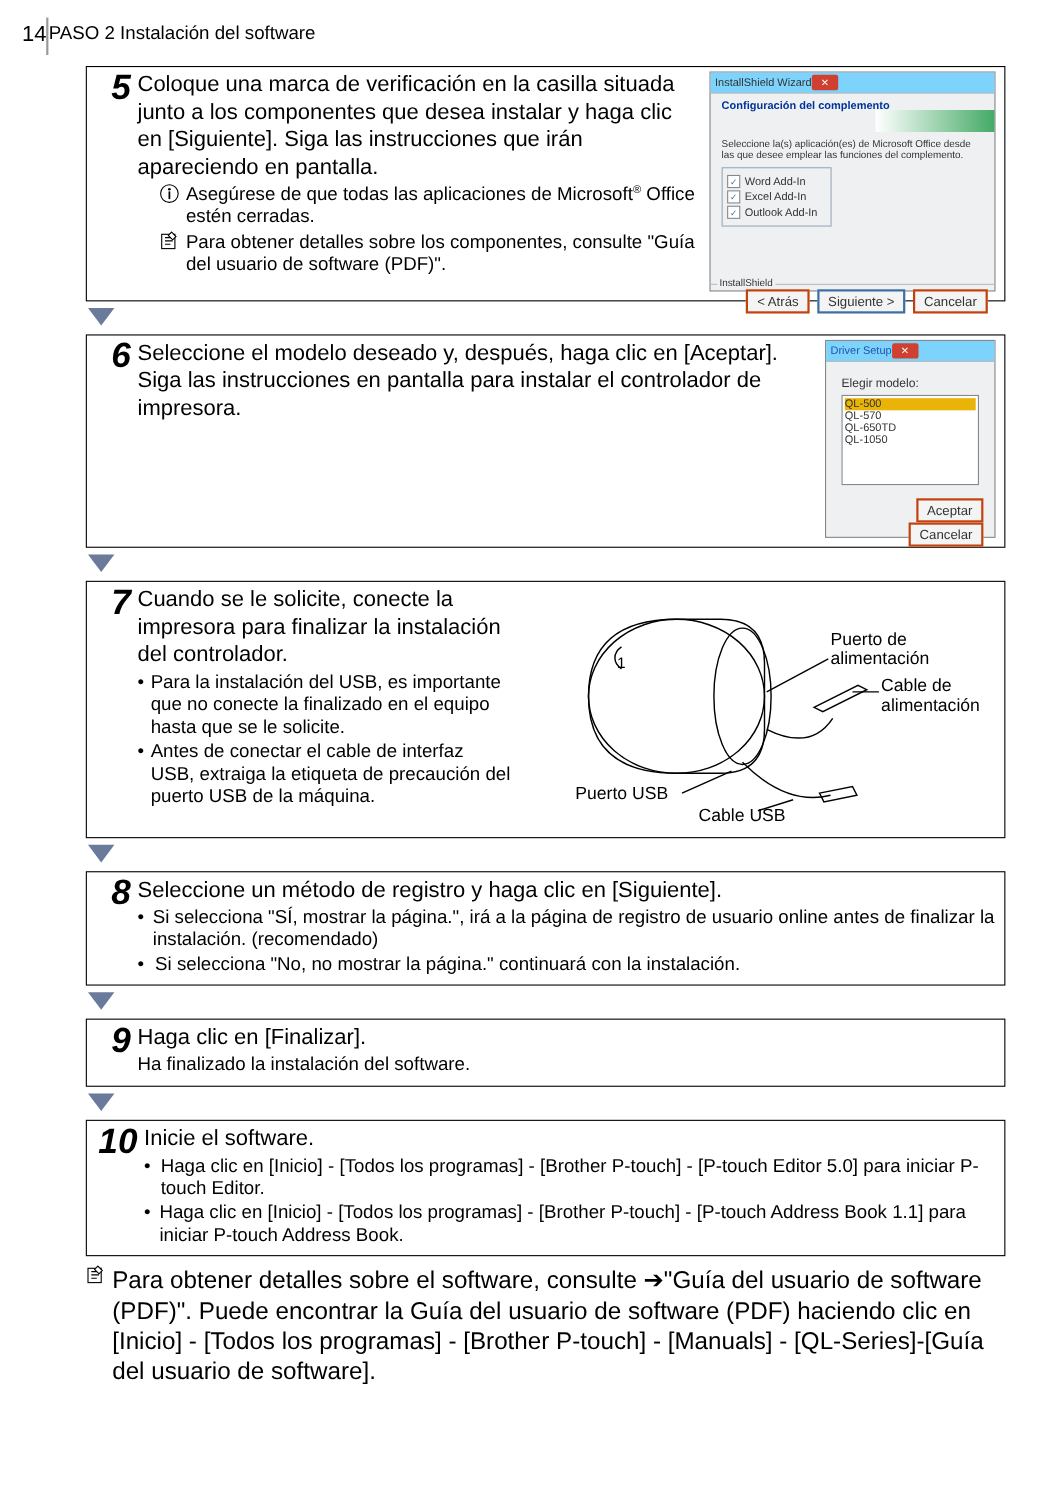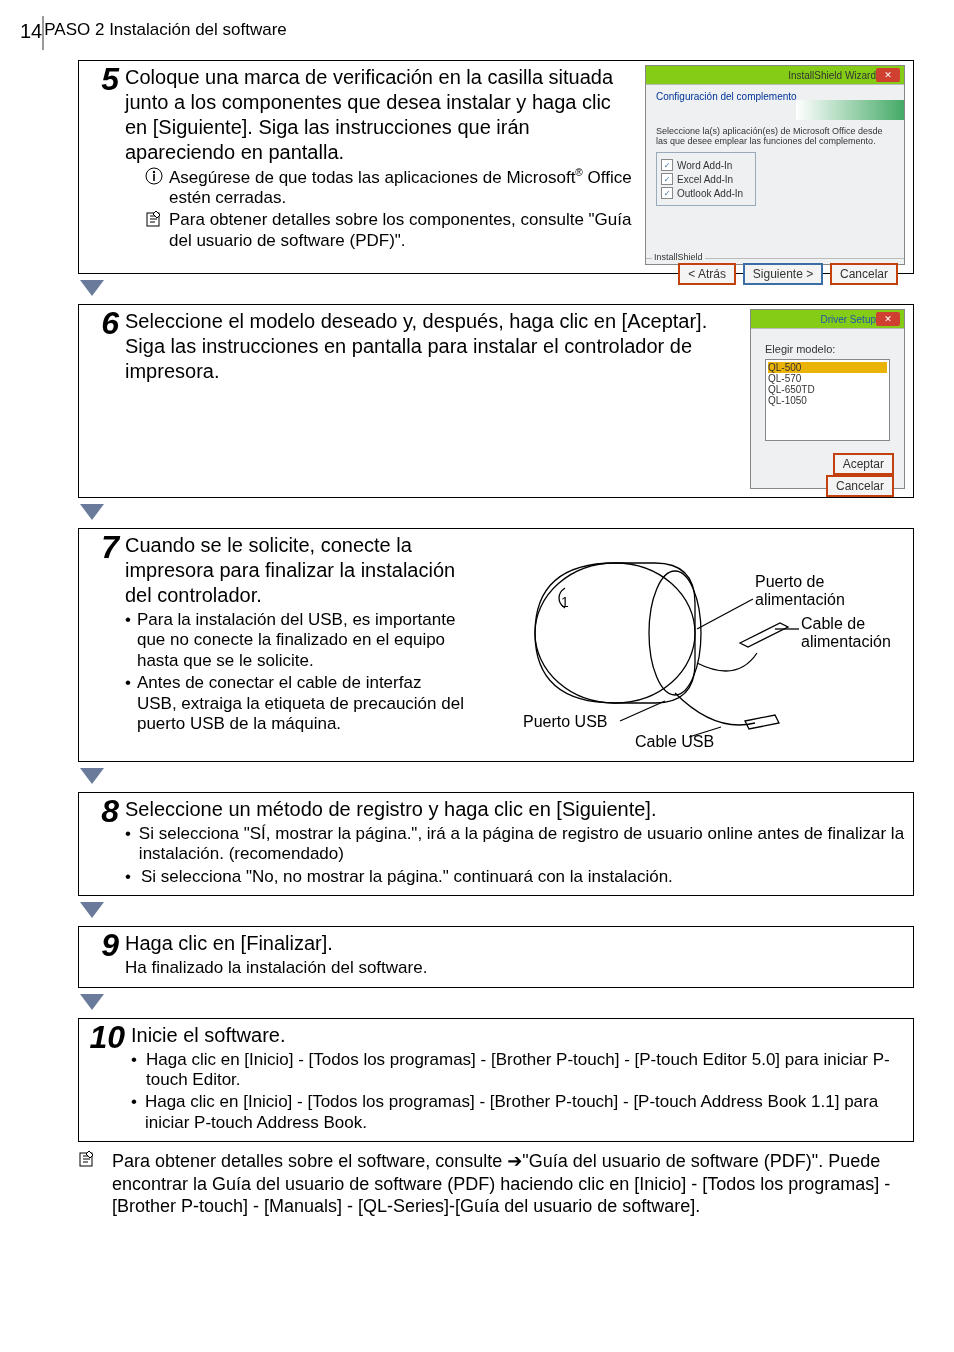--- a/index.html
+++ b/index.html
@@ -21,33 +21,33 @@
   .bul .dot{width:10px}
   .noteicon{display:inline-block;width:18px;text-align:center;vertical-align:top}
   .noteicon svg{vertical-align:top}
   .noterow{display:flex;gap:6px;margin-top:2px}
   .noterow.ind{margin-left:20px}
   .noterow .t{flex:1;font-size:17px;line-height:1.2}
   .arrow{margin-left:58px;margin-top:4px}
   .arrow svg{display:block}
   
   .shot{border:1px solid #888;background:#eef0f2;font-size:10px;color:#333;box-sizing:border-box}
-  .shot .titlebar{display:flex;justify-content:flex-end;align-items:center;background:#84cc16;border-bottom:1px solid #bbb;padding:2px 4px;font-size:10px}
+  .shot .titlebar{display:flex;justify-content:flex-start;align-items:center;background:#7dd3fc;border-bottom:1px solid #bbb;padding:2px 4px;font-size:10px}
   .shot .closebtn{width:24px;height:14px;background:#d04030;color:#fff;display:flex;align-items:center;justify-content:center;border-radius:2px;font-size:9px}
   .shot .btn{display:inline-block;border:2px solid #c2410c;background:#f4f4f4;padding:2px 8px;font-size:12px;margin-left:4px}
   .shot .btn.primary{border-color:#3a6ea5}
   .chk{display:flex;align-items:center;gap:4px;margin:2px 0}
   .chk .box{width:10px;height:10px;background:#fff;border:1px solid #888;display:flex;align-items:center;justify-content:center;font-size:8px;color:#3a6ea5}
   .listbox{background:#fff;border:1px solid #888;padding:2px;font-size:10px}
   .listbox .sel{background:#eab308}
   
   .printer{position:relative;width:380px;height:220px}
   .label{position:absolute;font-size:16px}
   
-  .foot{display:flex;gap:16px;margin-top:8px;margin-left:58px;font-size:18px;line-height:1.25}
+  .foot{display:flex;gap:6px;margin-top:8px;margin-left:58px;font-size:22px;line-height:1.25}
   sup{font-size:0.6em}
 </style>
 </head>
 <body>
 
 <div class="page">
   <div class="header">
     <span class="pno">14</span>
     <span class="vline"></span>
     <span class="htitle">PASO 2 Instalación del software</span>
@@ -82,21 +82,21 @@
               <div class="t">Para obtener detalles sobre los componentes, consulte "Guía del usuario de software (PDF)".</div>
             </div>
           </div>
 
           <div class="shot" style="width:260px;height:200px">
             <div class="titlebar">
               <span>InstallShield Wizard</span>
               <span class="closebtn">✕</span>
             </div>
             <div style="padding:6px 10px">
-              <div style="font-weight:normal;color:#003399">Configuración del complemento</div>
+              <div style="font-weight:bold;color:#003399">Configuración del complemento</div>
               <div style="height:20px;background:linear-gradient(90deg,#fff,#4a6);margin:-2px -10px 6px 140px"></div>
               <div style="font-size:9px;margin-bottom:6px">Seleccione la(s) aplicación(es) de Microsoft Office desde las que desee emplear las funciones del complemento.</div>
               <div style="border:1px solid #9ab;padding:4px;width:90px">
                 <div class="chk">
                     <span class="box">✓</span>
                     <span>Word Add-In</span>
                   </div>
                 <div class="chk">
                     <span class="box">✓</span>
                     <span>Excel Add-In</span>

